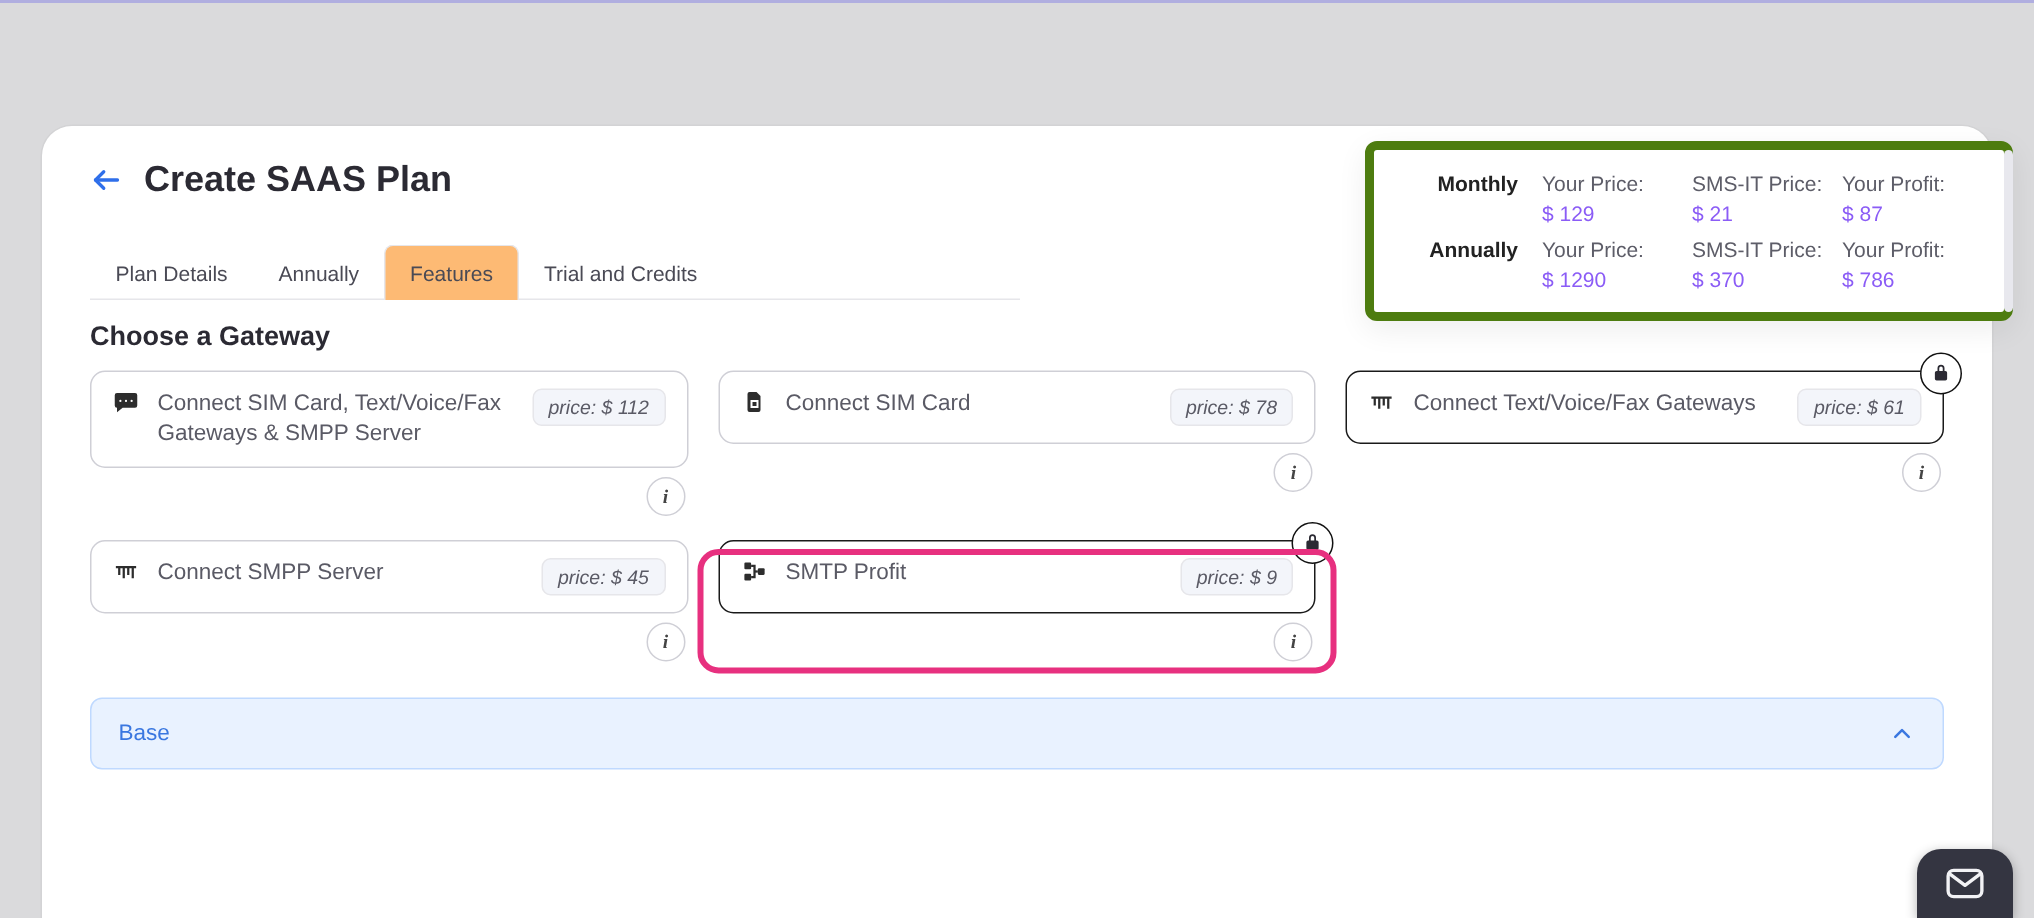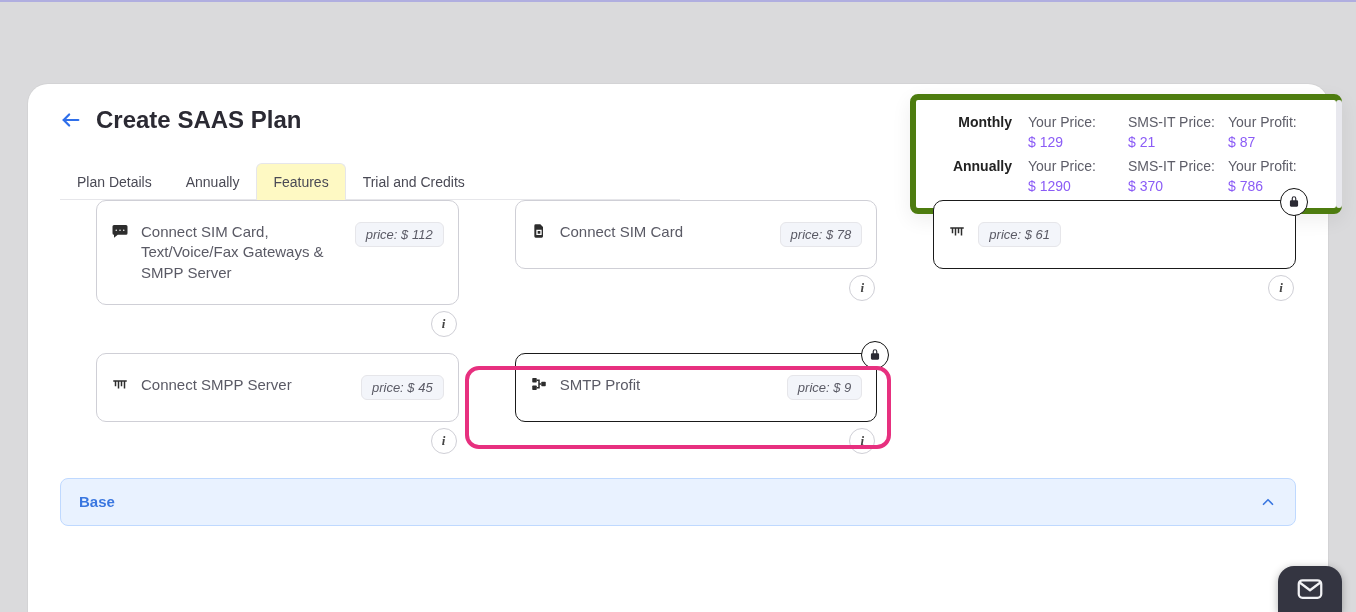--- a/index.html
+++ b/index.html
@@ -52,35 +52,34 @@
   .pcell{text-align:left;color:#444;}
   .pcell .label{display:block;color:#5d5d68;}
   .pcell .val{display:block;font-weight:500;color:#8b5cf6;margin-top:4px;}
 
   .title-row{display:flex;align-items:center;gap:14px;padding-top:22px;}
   .back{color:var(--blue);display:flex;align-items:center;justify-content:center;cursor:pointer;}
   h1{font-size:24px;font-weight:700;margin:0;}
 
   .tabs{display:flex;gap:0;border-bottom:1px solid var(--border);margin-top:28px;width:620px;align-items:center;}
   .tab{padding:10px 16px;color:#4a4a55;font-size:14px;cursor:pointer;border:1px solid transparent;border-bottom:none;position:relative;top:1px;border-radius:6px 6px 0 0;}
-  .tab.active{border-color:var(--border);background:#fef9c3;}
+  .tab.active{border-color:var(--border);background:#fdba74;}
 
   .section-title{font-size:18px;font-weight:600;margin:14px 0 12px;}
 
   .gateways{display:grid;grid-template-columns:repeat(3,1fr);column-gap:20px;row-gap:16px;}
 
   .gw-wrap{position:relative;}
   .gw-card{
     border:1px solid var(--border-strong);
     border-radius:10px;
-    padding:21px 14px;
+    padding:11px 14px;
     display:flex;align-items:flex-start;gap:12px;
     background:#fff;cursor:pointer;
     min-height:46px;
-    margin-left:36px;
   }
   .gw-card.selected{border:1.5px solid #1a1a1a;}
   .gw-icon{width:18px;height:18px;flex:0 0 18px;color:#2d2d2d;display:flex;align-items:center;justify-content:center;}
   .gw-title{flex:1;font-size:15px;color:#5a5a65;line-height:1.35;}
   .gw-price{
     font-size:13px;color:#5a5a65;background:var(--price-bg);
     border:1px solid var(--border);border-radius:6px;padding:4px 10px;white-space:nowrap;font-style:italic;
   }
   .gw-info{
     display:flex;justify-content:flex-end;margin-top:6px;padding-right:2px;
@@ -104,21 +103,21 @@
 
   .accordion{
     margin:24px 0 0;
     border:1px solid var(--accord-blue-border);
     background:var(--accord-blue);
     border-radius:8px;
     padding:14px 18px;
     display:flex;align-items:center;justify-content:space-between;
     cursor:pointer;
   }
-  .accordion .label{color:var(--accord-blue-text);font-weight:700;font-size:15px;}
+  .accordion .label{color:var(--accord-blue-text);font-weight:400;font-size:15px;}
   .accordion .chev{color:var(--accord-blue-text);}
 
   .chat-fab{
     position:absolute;right:14px;bottom:0;
     width:64px;height:46px;background:var(--dark);border-radius:16px 16px 0 0;
     display:flex;align-items:center;justify-content:center;color:#f2f2f5;cursor:pointer;
     box-shadow:0 2px 8px rgba(0,0,0,.3);
   }
 
   svg{display:block;}
@@ -171,20 +170,21 @@
     <h1>Create SAAS Plan</h1>
   </div>
 
   <div class="tabs">
     <div class="tab">Plan Details</div>
     <div class="tab">Annually</div>
     <div class="tab active">Features</div>
     <div class="tab">Trial and Credits</div>
   </div>
 
+  <div class="section-title">Choose a Gateway</div>
 
   <div class="gateways">
 
     <div class="gw-wrap">
       <div class="gw-card">
         <span class="gw-icon">
           <svg viewBox="0 0 24 24" width="18" height="18" fill="currentColor">
               <path d="M4 4h16a2 2 0 0 1 2 2v9a2 2 0 0 1-2 2H9l-5 4v-4H4a2 2 0 0 1-2-2V6a2 2 0 0 1 2-2zm3 6a1 1 0 1 0 0 2 1 1 0 0 0 0-2zm5 0a1 1 0 1 0 0 2 1 1 0 0 0 0-2zm5 0a1 1 0 1 0 0 2 1 1 0 0 0 0-2z"></path>
             </svg>
         </span>
@@ -220,20 +220,21 @@
       <div class="gw-card selected">
         <span class="gw-icon">
           <svg viewBox="0 0 24 24" width="18" height="18" fill="none" stroke="currentColor" stroke-width="2">
               <path d="M3 8h18"></path>
               <path d="M6 8v7"></path>
               <path d="M10 8v10"></path>
               <path d="M14 8v7"></path>
               <path d="M18 8v10"></path>
             </svg>
         </span>
+        <div class="gw-title">Connect Text/Voice/Fax Gateways</div>
         <div class="gw-price"><span>price: </span><span>$ 61</span></div>
       </div>
       <div class="gw-info">
           <div class="info-btn">i</div>
         </div>
     </div>
 
     <div class="gw-wrap">
       <div class="gw-card">
         <span class="gw-icon">

